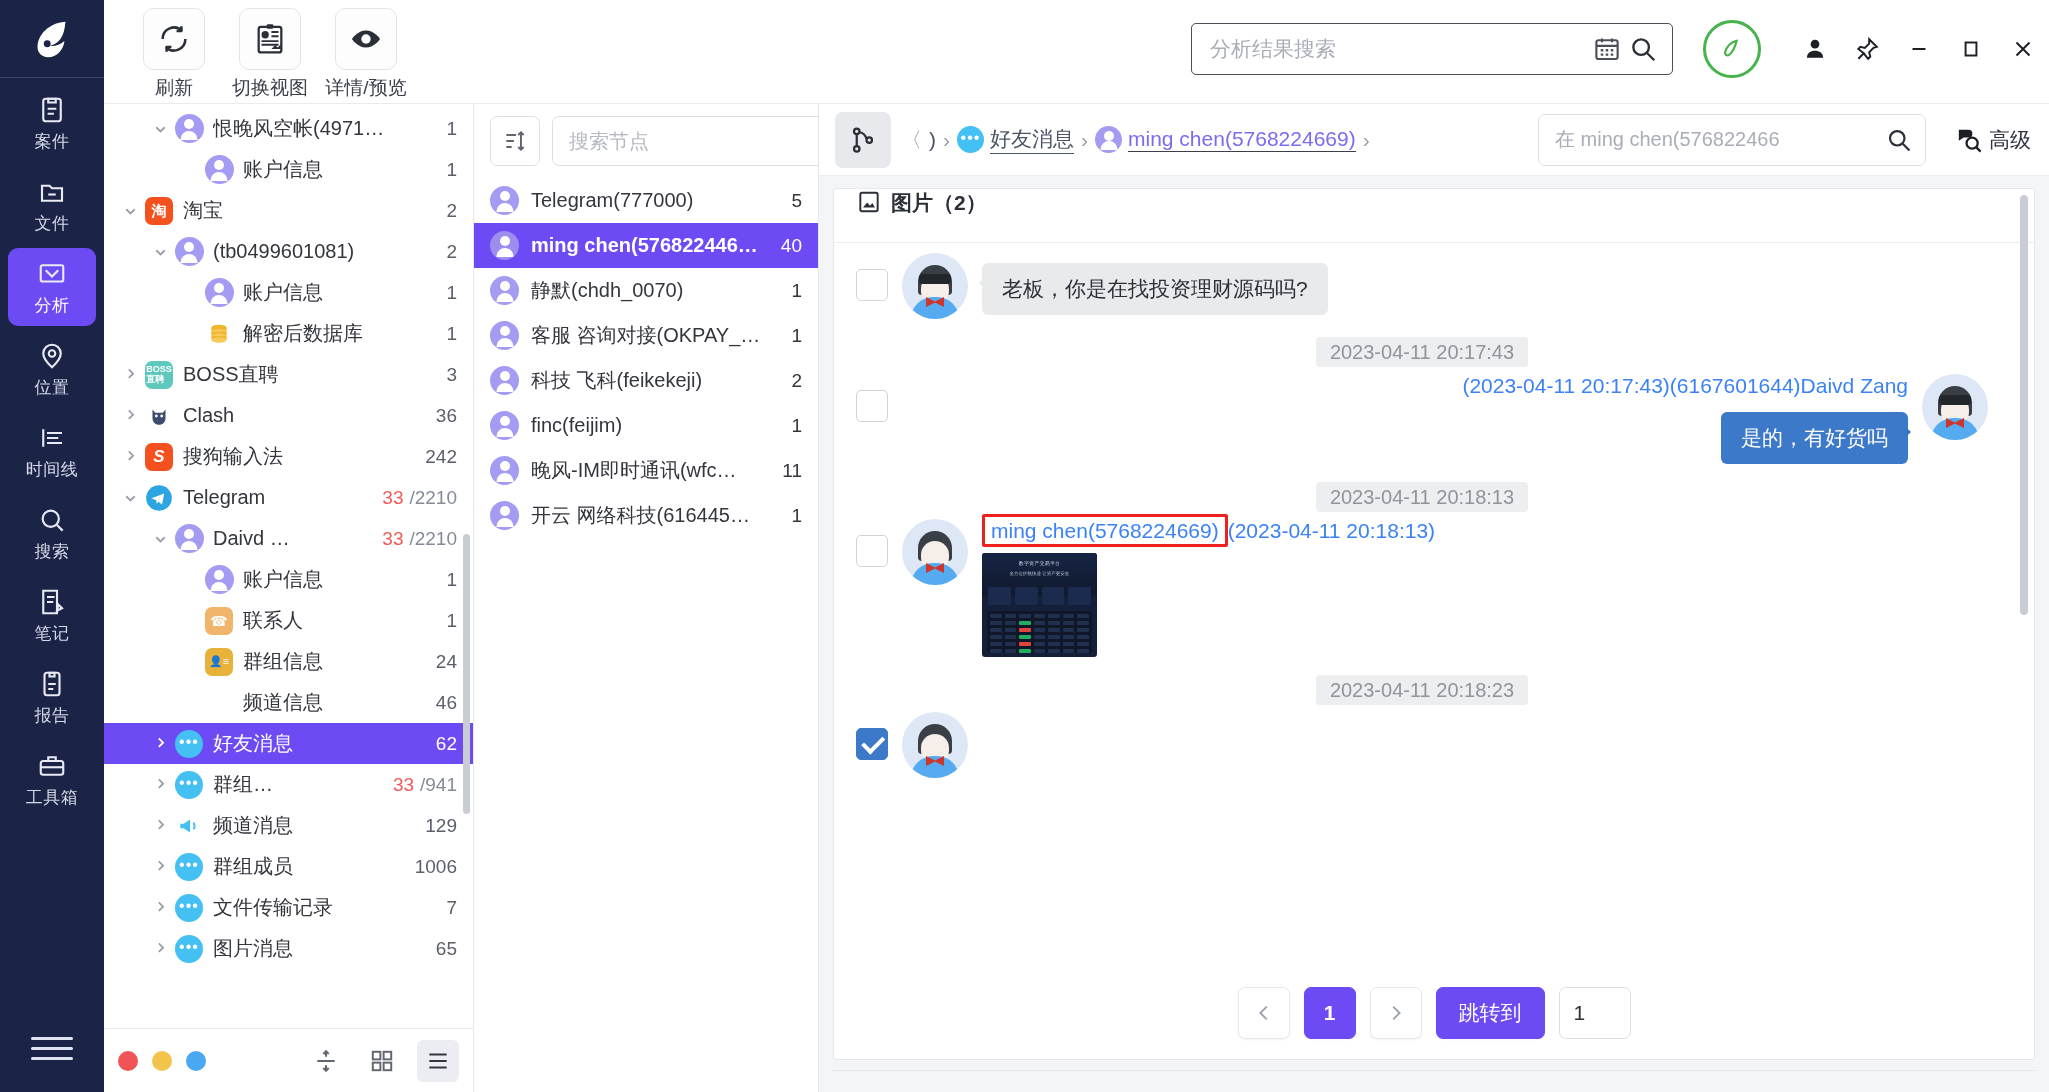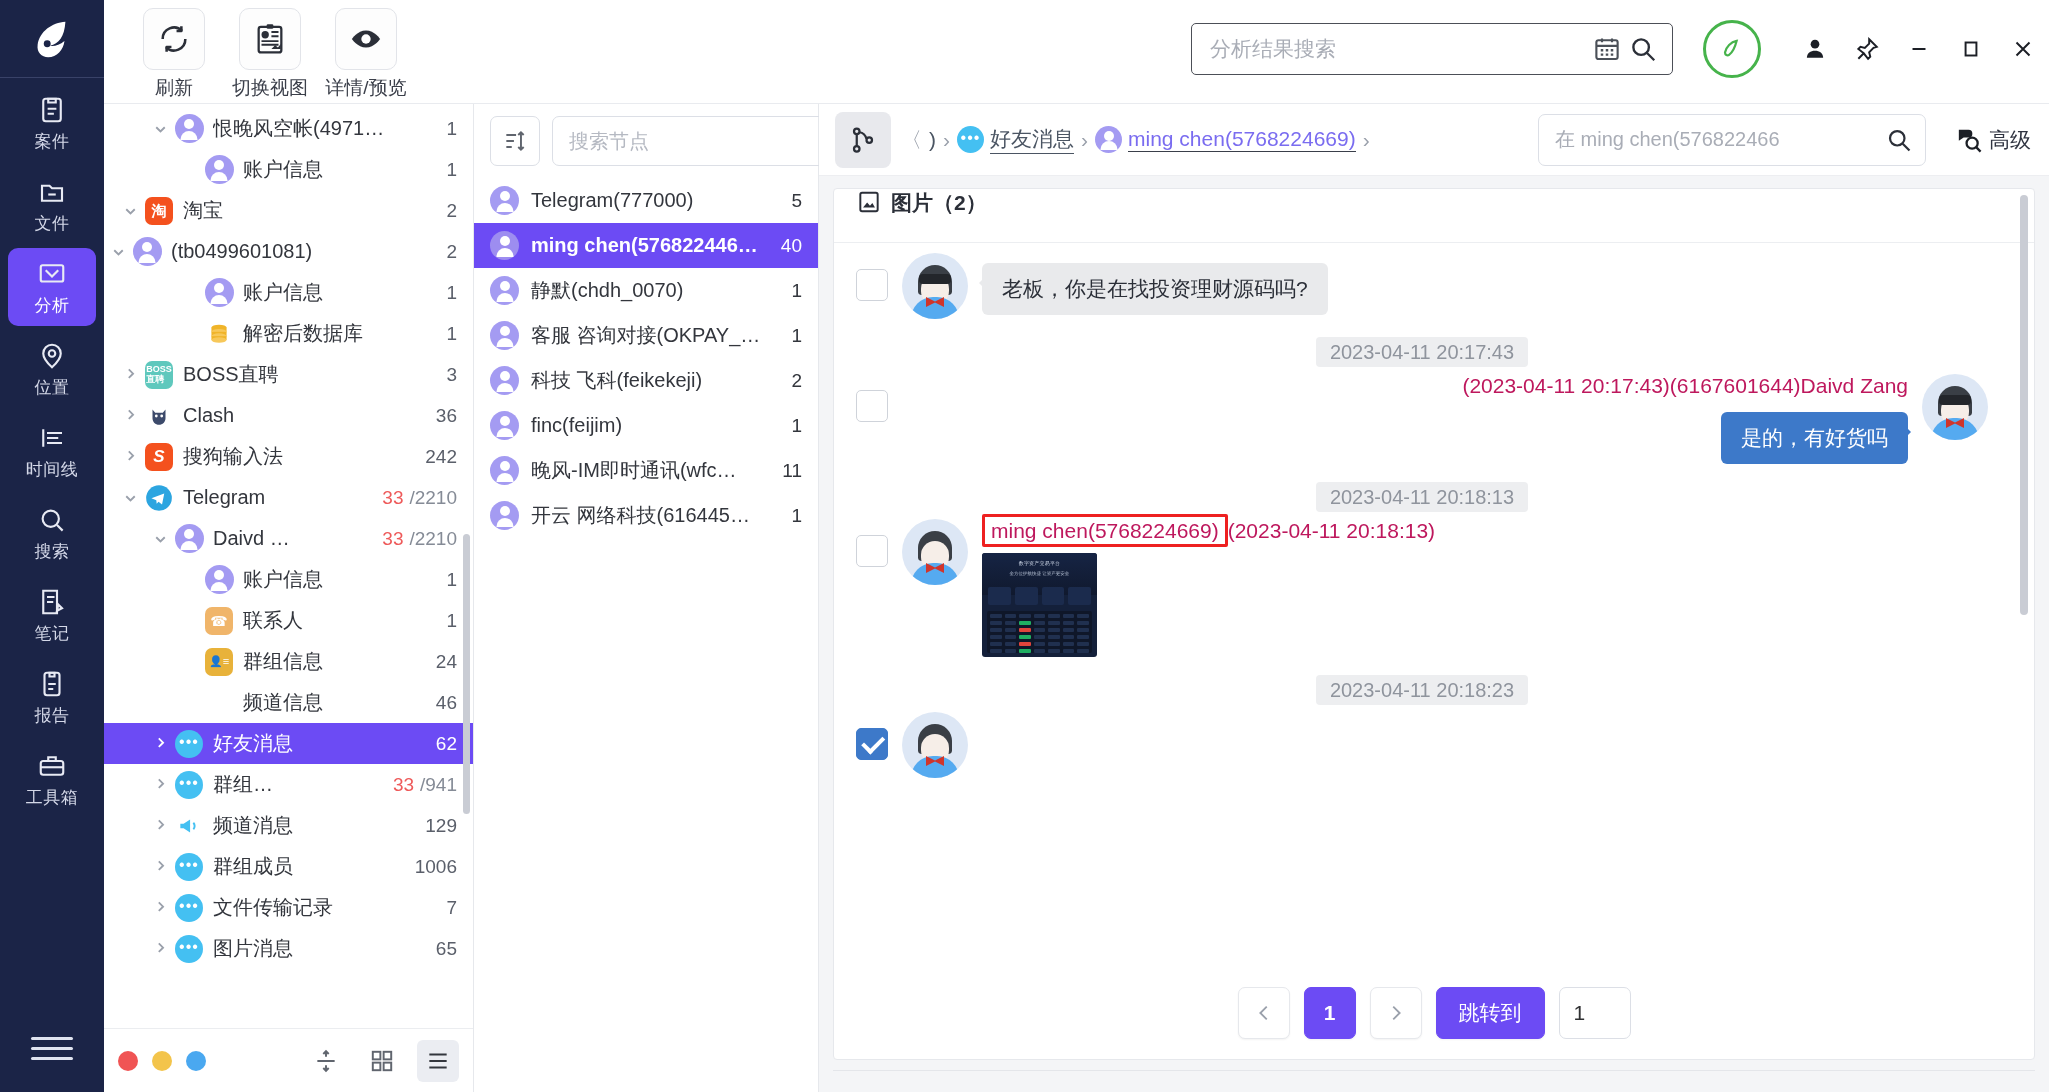--- a/index.html
+++ b/index.html
@@ -177,21 +177,21 @@
   .av .glass { position:absolute; left:17px; top:21px; width:32px; height:10px; background:#23262b;
               border-radius:4px; }
   .bub { max-width:560px; background:#e9eaec; border-radius:6px; padding:12px 20px; font-size:21px;
          color:#2b2f38; position:relative; margin-top:10px; }
   .bub:before { content:""; position:absolute; left:-9px; top:14px; border:6px solid transparent;
                 border-right-color:#e9eaec; }
   .bub.me { background:#3d79c9; color:#fff; }
   .bub.me:before { left:auto; right:-9px; border-right-color:transparent; border-left-color:#3d79c9; }
   .ts { text-align:center; margin:22px 0 10px 0; }
   .ts span { background:#edeef0; color:#8f949d; font-size:20px; padding:4px 14px; border-radius:4px; }
-  .sender { color:#be185d; font-size:21px; margin-bottom:4px; }
+  .sender { color:#3b82f6; font-size:21px; margin-bottom:4px; }
   .sender .hl { border:3px solid #ee2020; padding:2px 6px; border-radius:2px; }
   .thumb { width:115px; height:104px; border-radius:3px; background:#14203a; margin-top:6px;
            overflow:hidden; position:relative; }
   .thumb .t1 { position:absolute; left:0; top:0; right:0; height:42px; background:linear-gradient(#162444,#10192e); }
   .thumb .t-title { position:absolute; left:0; right:0; top:7px; text-align:center; color:#cdd6e6;
                     font-size:5px; letter-spacing:.2px; }
   .thumb .t-sub { position:absolute; left:0; right:0; top:18px; text-align:center; color:#b9c4d6; font-size:4.5px; }
   .thumb .cards { position:absolute; left:6px; right:6px; top:34px; display:flex; gap:4px; }
   .thumb .cards i { flex:1 1 auto; height:18px; background:#1b2b4d; border-radius:2px; }
   .thumb .grid { position:absolute; left:5px; right:5px; top:58px; bottom:4px; background:#0f1729;
@@ -433,21 +433,21 @@
                 <svg viewBox="0 0 20 20">
                   <path d="M5 8.5l5 5 5-5"></path>
                 </svg>
               </span>
               <span class="tico">
                 <span class="sq-ico" style="background:#f4511e;font-size:15px">淘</span>
               </span>
               <span class="tlabel">淘宝</span>
               <span class="tcount">2</span>
             </div>
-            <div class="tree-row" style="">
+            <div class="tree-row" style="padding-left: 42px;">
               <span class="caret">
                 <svg viewBox="0 0 20 20">
                   <path d="M5 8.5l5 5 5-5"></path>
                 </svg>
               </span>
               <span class="tico">
                 <span class="avatar-ico"></span>
               </span>
               <span class="tlabel">(tb0499601081)</span>
               <span class="tcount">2</span>

